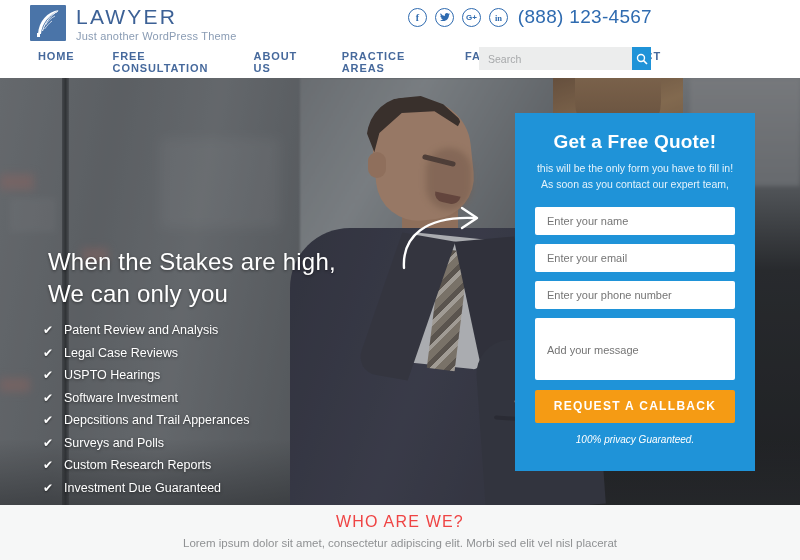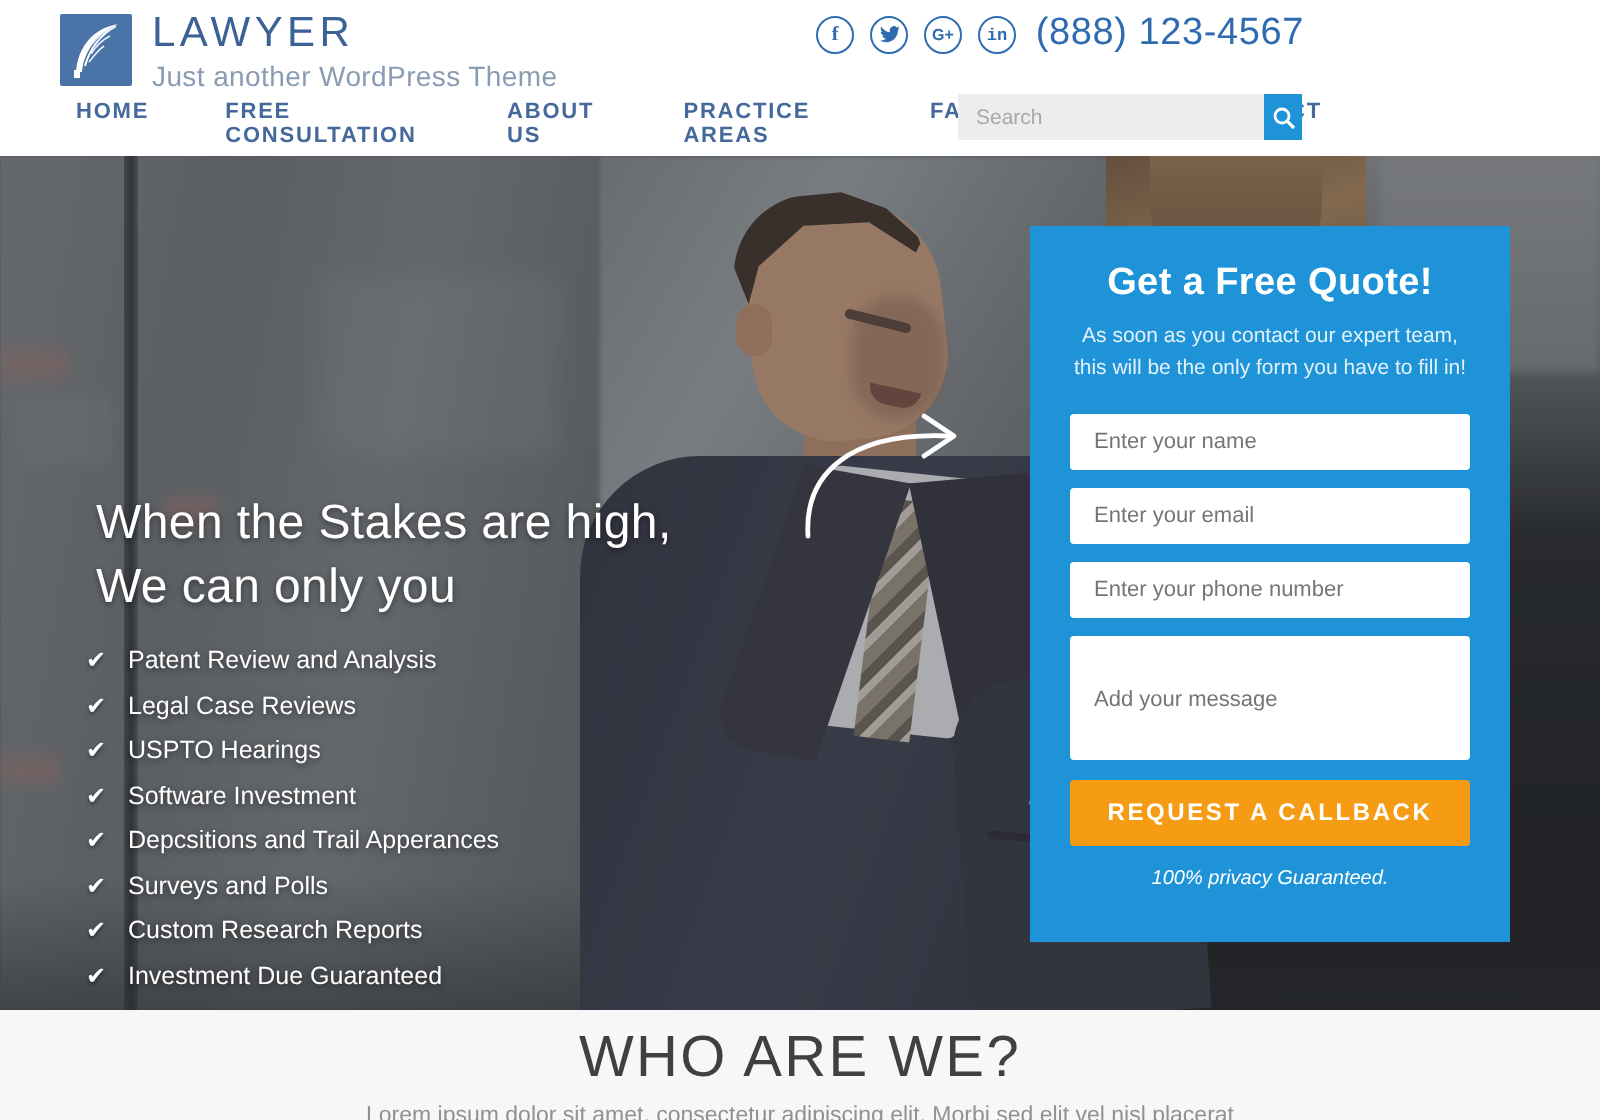--- a/index.html
+++ b/index.html
@@ -11,28 +11,28 @@
   .page { position: relative; width: 680px; height: 560px; background: #fff; }
 
   
   .header { position: relative; height: 78px; background: #ffffff; z-index: 30; }
   .logo-wrap { position: absolute; left: 30px; top: 4px; display: flex; align-items: center; gap: 10px; }
   .logo-mark { width: 36px; height: 36px; background: #4a74a8; position: relative; overflow: hidden;
                border-radius: 1px; }
   .logo-mark svg { position: absolute; left: 3px; top: 2px; }
   .logo-text { line-height: 1; padding-top: 2px; }
   .logo-title { font-size: 21px; letter-spacing: 2.2px; color: #3c6196; font-weight: 400; }
-  .logo-sub { font-size: 14px; color: #8a9cb4; letter-spacing: 0.2px; margin-top: 4px; }
+  .logo-sub { font-size: 11px; color: #8a9cb4; letter-spacing: 0.2px; margin-top: 4px; }
 
   .social { position: absolute; right: 172px; top: 8px; display: flex; gap: 8px; }
   .social-ico { width: 19px; height: 19px; border-radius: 50%; border: 1.3px solid #2f6bb0;
                 color: #2f6bb0; display: flex; align-items: center; justify-content: center;
                 font-size: 10px; font-weight: bold; font-family: "Liberation Serif", serif; }
   .social-ico.g { font-size: 8px; font-family: "Liberation Sans", sans-serif; }
-  .social-ico.li { font-size: 8.5px; font-family: Liberation Mono, monospace; }
+  .social-ico.li { font-size: 8.5px; font-family: Liberation Serif, serif; }
   .phone { position: absolute; right: 28px; top: 6px; font-size: 19px; color: #2f6bb0;
            letter-spacing: 0.3px; }
 
   .nav { position: absolute; left: 38px; top: 50px; display: flex; gap: 0px; }
   .nav a { font-size: 11px; color: #46699c; letter-spacing: 0.9px; text-decoration: none;
            font-weight: 600; padding: 0 19px; }
   .nav a:first-child { padding-left: 0; }
 
   .search-box { position: absolute; right: 29px; top: 47px; display: flex; width: 172px; height: 23px; }
   .search-box input { flex: 1; border: none; background: #eceded; font-size: 10.5px;
@@ -144,21 +144,21 @@
   .quote textarea.fld { height: 62px; resize: none; padding-top: 26px; }
   .quote .cta { width: 100%; height: 33px; background: #f59b14; color: #fff; border: none;
                 font-size: 12px; font-weight: bold; letter-spacing: 1.3px; cursor: pointer;
                 border-radius: 2px; font-family: "Liberation Sans", sans-serif; margin-top: 1px; }
   .quote .privacy { color: #fff; font-size: 10px; font-style: italic; text-align: center;
                     margin-top: 11px; }
 
   
   .whoarewe { position: absolute; left: 0; top: 505px; width: 800px; height: 55px;
               background: #f6f7f7; text-align: center; padding-top: 8px; }
-  .wa-title { font-size: 29px; color: #404040; font-weight: 300; letter-spacing: 1.2px; }
+  .wa-title { font-size: 16px; color: #ef4444; font-weight: 300; letter-spacing: 1.2px; }
   .wa-sub { font-size: 11.5px; color: #8f9193; margin-top: 6px; }
 </style>
 </head>
 <body>
 
 <div class="page">
 
   <div class="header">
 
     <div class="logo-wrap">
@@ -297,22 +297,22 @@
       <div class="bullet">
         <span class="bullet-check">✔</span>
         <span class="bullet-label">Investment Due Guaranteed</span>
       </div>
     </div>
   </div>
 
   <div class="quote">
     <div class="quote-title">Get a Free Quote!</div>
     <div class="quote-sub">
+      <div>this will be the only form you have to fill in!</div>
       <div>As soon as you contact our expert team,</div>
-      <div>this will be the only form you have to fill in!</div>
     </div>
     <form>
       <input class="fld" type="text" placeholder="Enter your name" style="">
       <input class="fld" type="text" placeholder="Enter your email" style="">
       <input class="fld" type="text" placeholder="Enter your phone number" style="">
       <textarea class="fld" placeholder="Add your message" style=""></textarea>
       <button class="cta">REQUEST A CALLBACK</button>
     </form>
     <div class="privacy">100% privacy Guaranteed.</div>
   </div>

